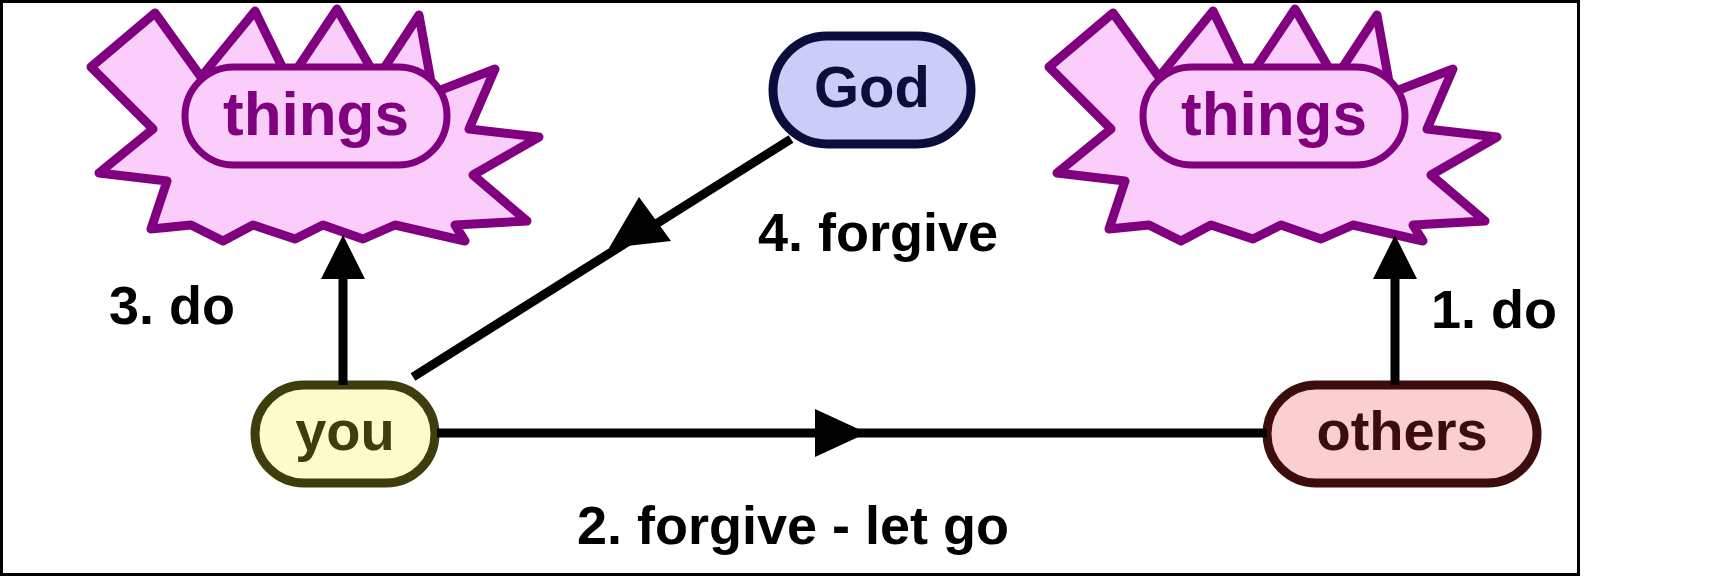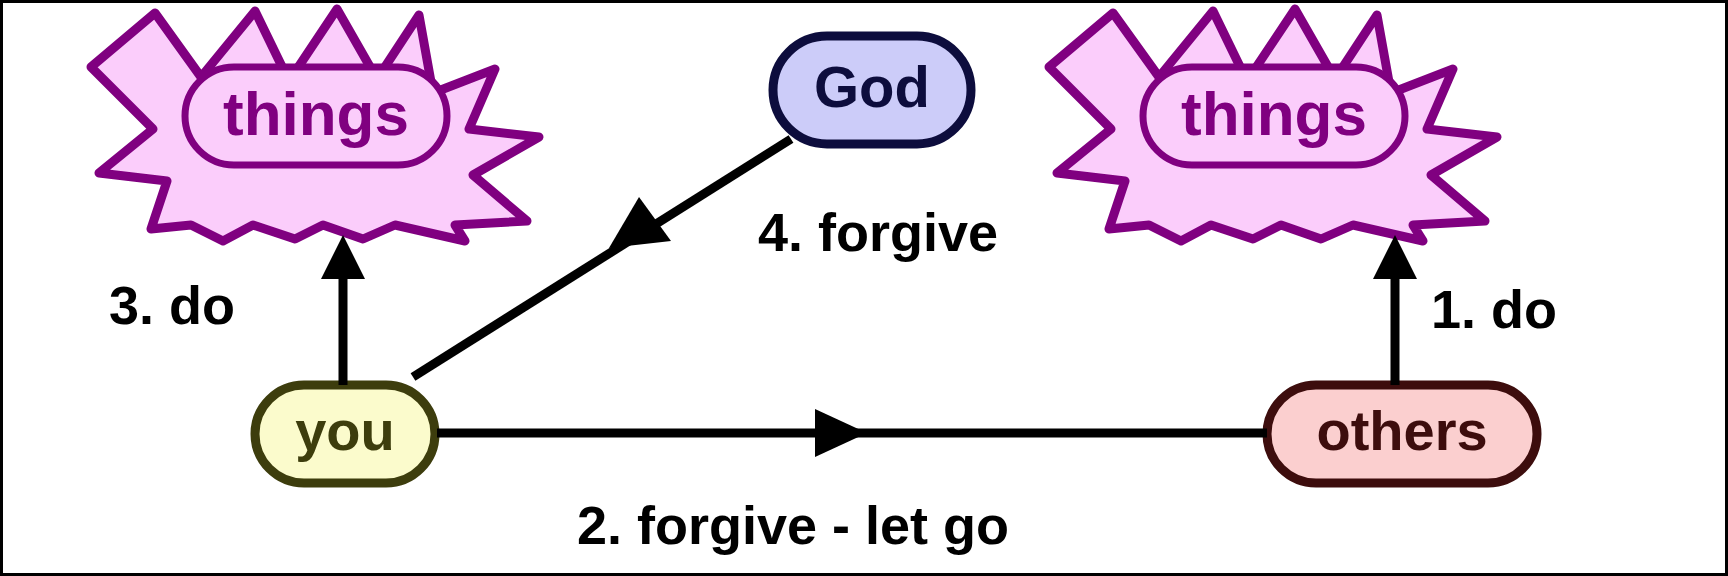--- a/index.html
+++ b/index.html
@@ -5,21 +5,21 @@
   html, body {
     margin: 0;
     padding: 0;
     background: #ffffff;
   }
   body {
     font-family: "Liberation Sans", sans-serif;
   }
   #canvas {
     position: relative;
-    width: 1728px;
+    width: 1580px;
     height: 576px;
     background: #ffffff;
     border: 3px solid #000000;
     box-sizing: border-box;
     overflow: hidden;
   }
   #diagram-svg {
     position: absolute;
     left: 0;
     top: 0;

